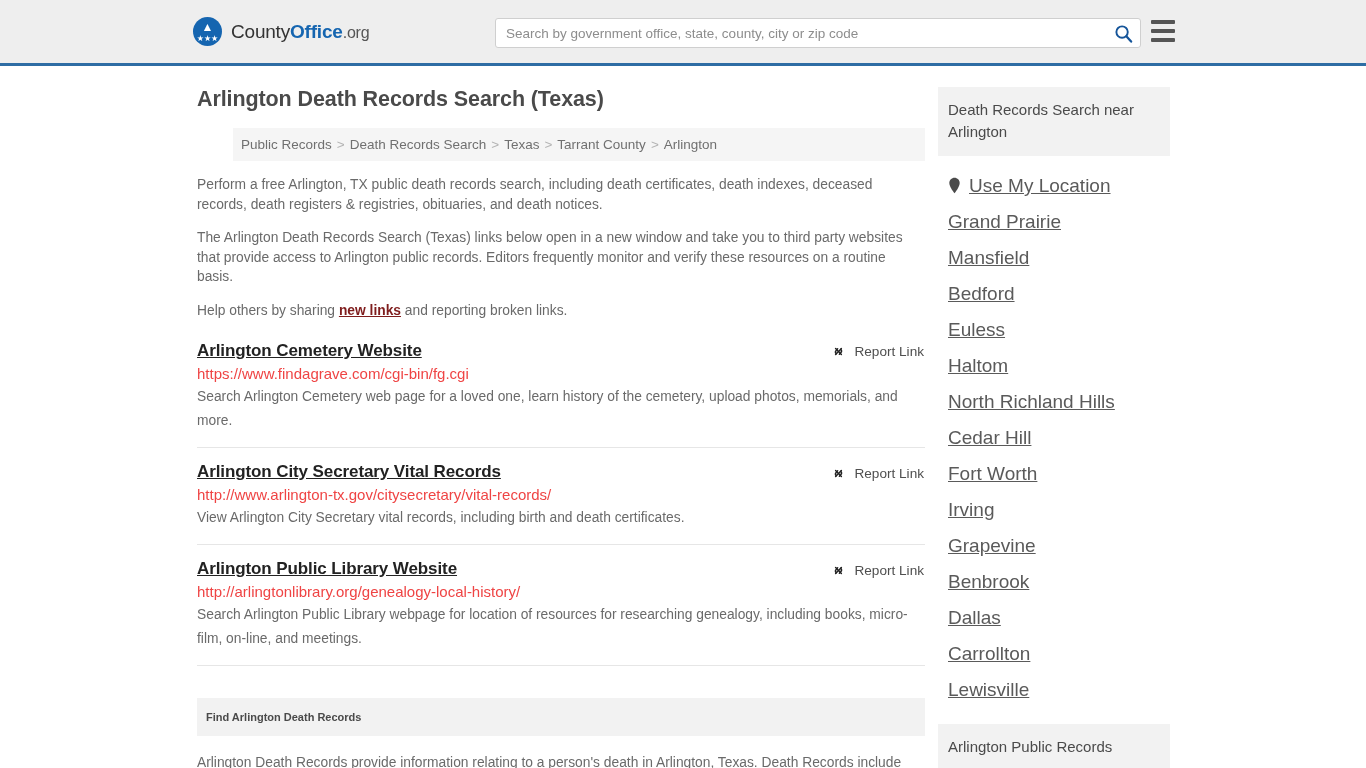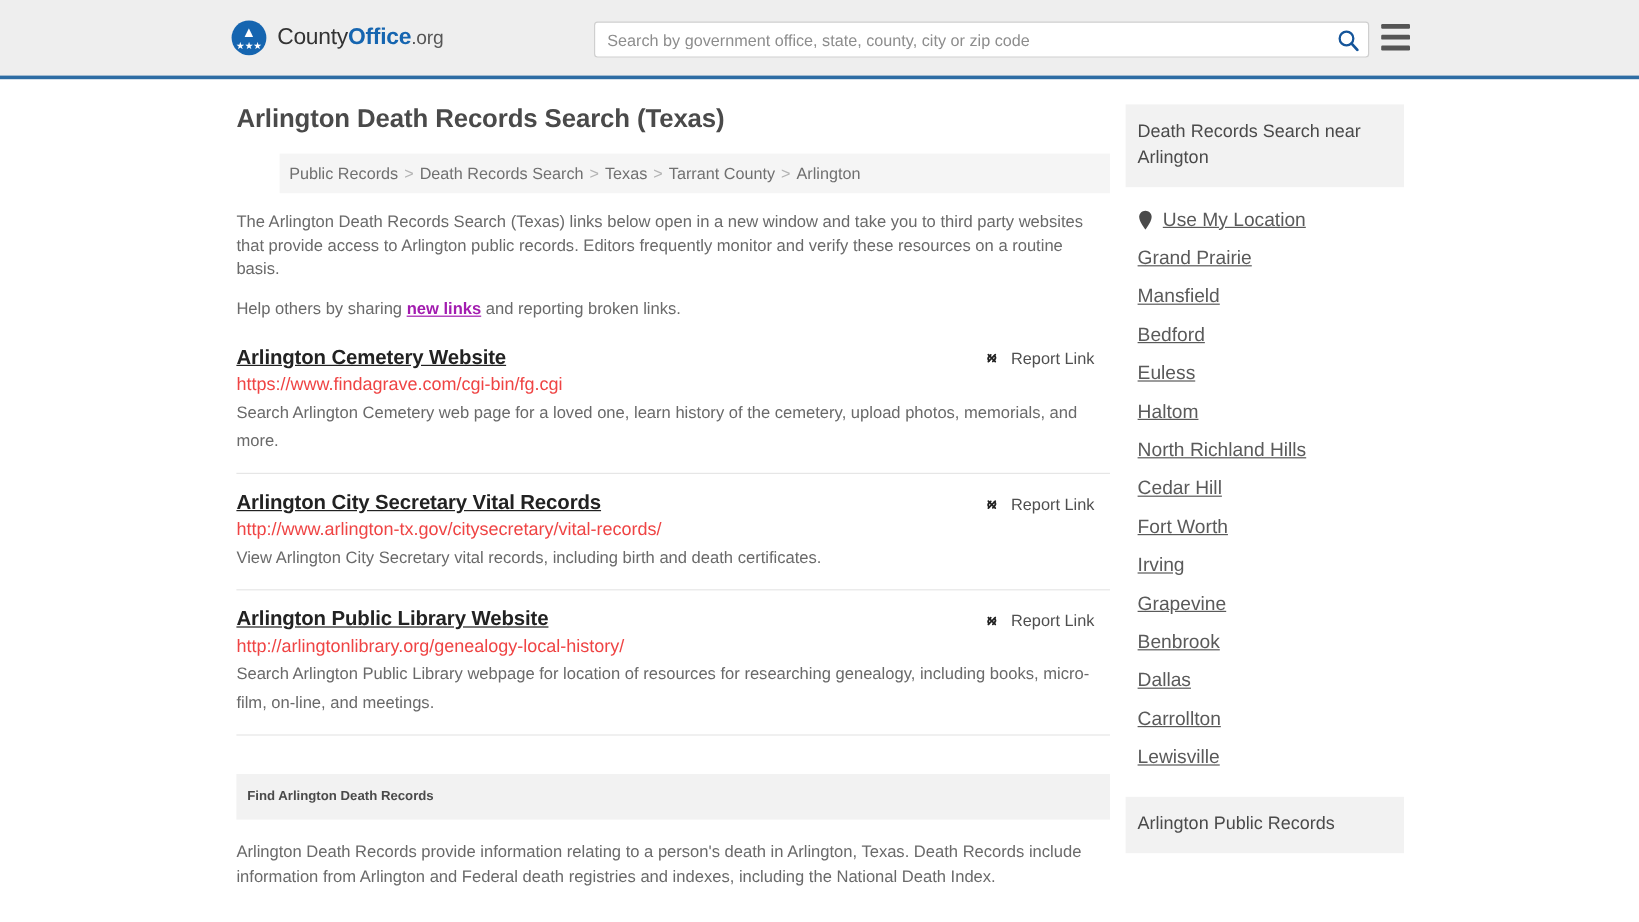--- a/index.html
+++ b/index.html
@@ -175,21 +175,21 @@
   .breadcrumb .sep { color: #b3b3b3; margin: 0 5px; }
   .breadcrumb .current { color: #707070; }
 
   .intro p {
     margin: 0 0 14px 0;
     font-size: 13.8px;
     line-height: 19.5px;
     color: #6a6a6a;
   }
   .intro a {
-    color: #a21caf;
+    color: #7f1d1d;
     font-weight: bold;
   }
 
   
   .links-list { margin-top: 20px; }
   .link-entry {
     position: relative;
     border-bottom: 1px solid #e6e6e6;
     padding-bottom: 14px;
     margin-bottom: 14px;
@@ -213,21 +213,21 @@
   }
   .link-desc {
     font-size: 13.8px;
     line-height: 24px;
     color: #6a6a6a;
     margin: 0;
     max-width: 712px;
   }
   .report-link {
     position: absolute;
-    right: 13px;
+    right: 1px;
     top: 3px;
     display: flex;
     align-items: center;
     gap: 7px;
     font-size: 13.6px;
     color: #4f4f4f;
     text-decoration: none;
     cursor: pointer;
     white-space: nowrap;
   }
@@ -260,21 +260,21 @@
     line-height: 22px;
   }
   .side-links { padding-top: 12px; }
   .side-link-row {
     display: flex;
     align-items: center;
     gap: 8px;
     padding: 7px 0 7px 10px;
   }
   .side-link {
-    font-size: 16px;
+    font-size: 19px;
     color: #5a5a5a;
     text-decoration: underline;
     cursor: pointer;
     white-space: nowrap;
   }
   .pin-icon { display: block; flex: none; margin-top: -1px; }
   .side-box-header.second {
     margin-top: 16px;
   }
 </style>
@@ -315,20 +315,21 @@
 
     <div class="main-col">
 
       <h1 class="page-title">Arlington Death Records Search (Texas)</h1>
 
       <div class="breadcrumb">
         <a href="#">Public Records</a><span class="sep">&gt;</span><a href="#">Death Records Search</a><span class="sep">&gt;</span><a href="#">Texas</a><span class="sep">&gt;</span><a href="#">Tarrant County</a><span class="sep">&gt;</span><span class="current">Arlington</span>
       </div>
 
       <div class="intro">
+        <p>Perform a free Arlington, TX public death records search, including death certificates, death indexes, deceased records, death registers &amp; registries, obituaries, and death notices.</p>
         <p>The Arlington Death Records Search (Texas) links below open in a new window and take you to third party websites that provide access to Arlington public records. Editors frequently monitor and verify these resources on a routine basis.</p>
         <p><span>Help others by sharing </span><a href="#">new links</a><span> and reporting broken links.</span></p>
       </div>
 
       <div class="links-list">
 
         <div class="link-entry">
           <a href="#" class="link-title">Arlington Cemetery Website</a>
           <a href="#" class="link-url">https://www.findagrave.com/cgi-bin/fg.cgi</a>
           <p class="link-desc">Search Arlington Cemetery web page for a loved one, learn history of the cemetery, upload photos, memorials, and more.</p>

